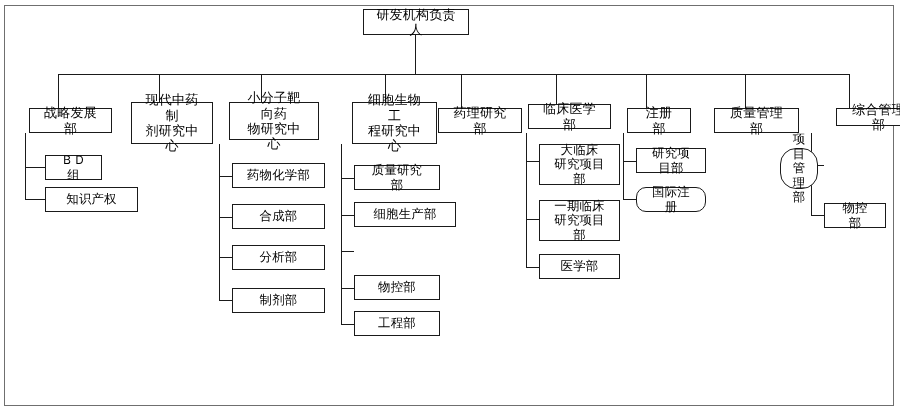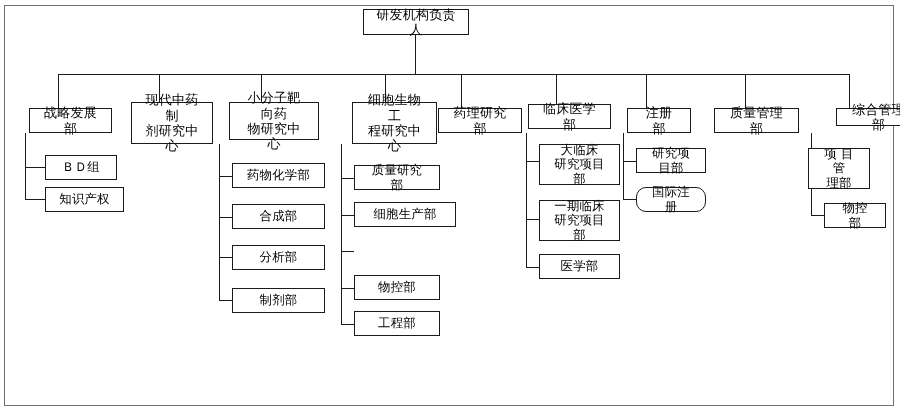--- a/index.html
+++ b/index.html
@@ -106,22 +106,22 @@
     <div class="node lvl2" style="left:615px; top:108px; width:64px; height:25px;">注册部</div>
 
     <div class="node lvl2" style="left:702px; top:108px; width:85px; height:25px;">质量管理部</div>
 
     <div class="node lvl2" style="left:824px; top:108px; width:85px; height:18px;">综合管理部</div>
 
     <div class="ln v" style="left:25px; top:133px; height:67px;"></div>
     <div class="ln h" style="left:25px; top:167px; width:20px;"></div>
     <div class="ln h" style="left:25px; top:199px; width:20px;"></div>
 
-    <div class="node lvl3" style="left:45px; top:155px; width:72px; height:25px;">ＢＤ组</div>
-    <div class="node lvl3" style="left:45px; top:187px; width:79px; height:25px;text-align:right;">知识产权</div>
+    <div class="node lvl3" style="left:45px; top:155px; width:57px; height:25px;">ＢＤ组</div>
+    <div class="node lvl3" style="left:45px; top:187px; width:93px; height:25px;text-align:right;">知识产权</div>
 
     <div class="ln v" style="left:219px; top:144px; height:157px;"></div>
     <div class="ln h" style="left:219px; top:176px; width:13px;"></div>
     <div class="ln h" style="left:219px; top:217px; width:13px;"></div>
     <div class="ln h" style="left:219px; top:257px; width:13px;"></div>
     <div class="ln h" style="left:219px; top:300px; width:13px;"></div>
 
     <div class="node lvl3" style="left:232px; top:163px; width:93px; height:25px;">药物化学部</div>
     <div class="node lvl3" style="left:232px; top:204px; width:93px; height:25px;">合成部</div>
     <div class="node lvl3" style="left:232px; top:245px; width:93px; height:25px;">分析部</div>
@@ -154,18 +154,18 @@
     <div class="ln h" style="left:623px; top:161px; width:13px;"></div>
     <div class="ln h" style="left:623px; top:199px; width:13px;"></div>
 
     <div class="node lvl3" style="left:636px; top:148px; width:70px; height:25px;">研究项目部</div>
     <div class="node lvl3" style="left:636px; top:187px; width:70px; height:25px;border-radius:10px;">国际注册</div>
 
     <div class="ln v" style="left:811px; top:133px; height:83px;"></div>
     <div class="ln h" style="left:811px; top:165px; width:13px;"></div>
     <div class="ln h" style="left:811px; top:215px; width:13px;"></div>
 
-    <div class="node lvl3" style="left:808px; top:148px; width:62px; height:41px;">项 目 管
+    <div class="node lvl3" style="left:780px; top:148px; width:38px; height:41px;border-radius:16px;">项 目 管
 理部</div>
     <div class="node lvl3" style="left:824px; top:203px; width:62px; height:25px;">物控部</div>
 
   </div>
 </div>
 
 </body></html>

